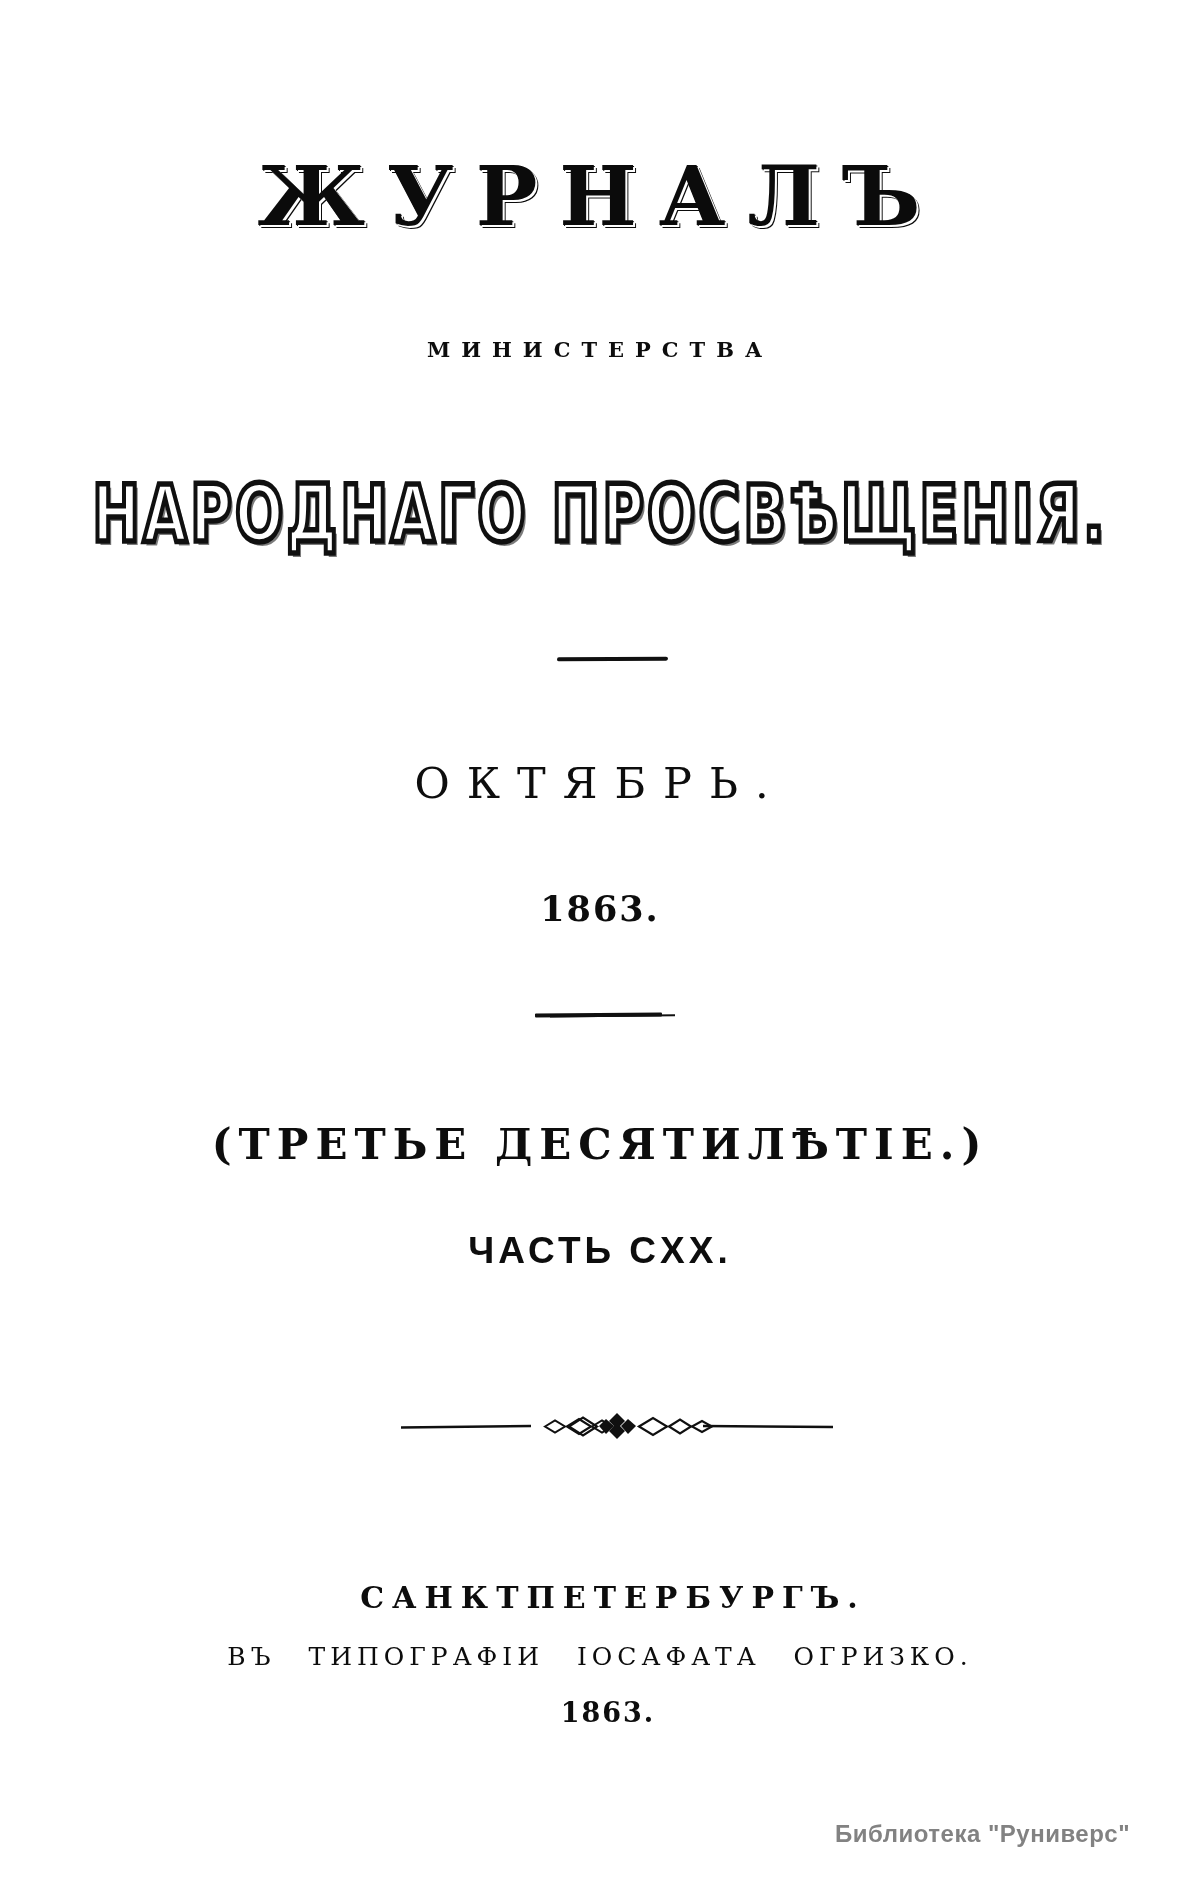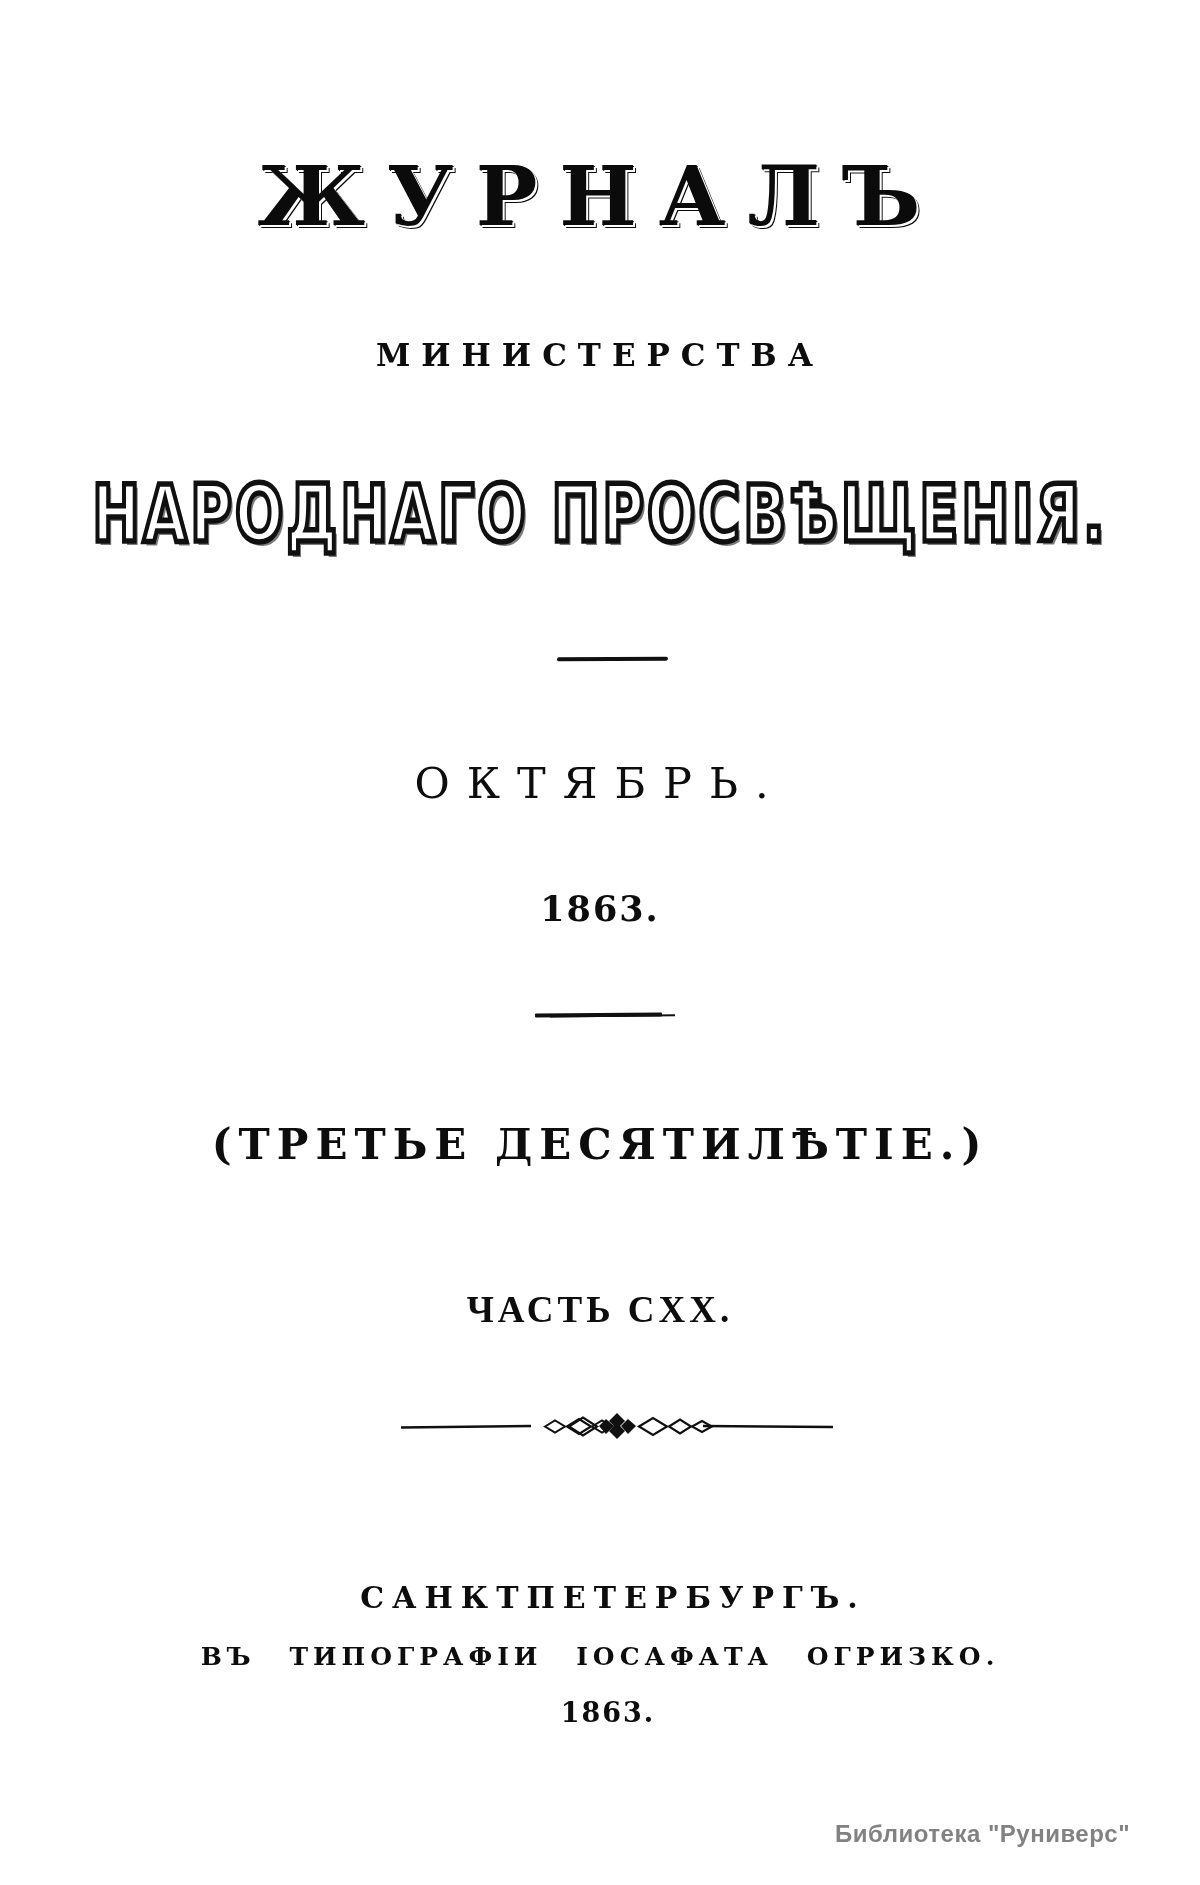--- a/index.html
+++ b/index.html
@@ -29,21 +29,21 @@
     font-family: "DejaVu Serif", serif;
     font-weight: 700;
     font-size: 82px;
     letter-spacing: 22px;
     color: #0b0b0b;
     text-shadow: 2px 2px 0 #ffffff, 3px 3px 0 #0b0b0b, 1px 1px 0 #0b0b0b;
   }
   .ministry {
     top: 337px;
     font-weight: 700;
-    font-size: 31px;
+    font-size: 21px;
     letter-spacing: 11px;
   }
   
   .narodnago {
     top: 468px;
     font-family: "DejaVu Sans", sans-serif;
     font-weight: 700;
     font-size: 57px;
     letter-spacing: 3px;
     color: #ffffff;
@@ -86,43 +86,43 @@
     box-shadow: 14px 1px 0 -1px #101010;
     border-radius: 1px;
   }
   .decade {
     top: 1120px;
     font-weight: 700;
     font-size: 42px;
     letter-spacing: 7px;
   }
   .part {
-    top: 1288px;
-    font-family: Liberation Serif, serif;
+    top: 1230px;
+    font-family: Liberation Sans, sans-serif;
     font-weight: 700;
     font-size: 37px;
     letter-spacing: 4px;
   }
   .ornament {
     position: absolute;
     top: 1411px;
     left: 399px;
     width: 436px;
     height: 30px;
   }
   .city {
     top: 1580px;
     font-weight: 700;
     font-size: 30px;
     letter-spacing: 8px;
     transform: translateX(13px);
   }
   .imprint {
     top: 1642px;
-    font-weight: 700;
+    font-weight: 400;
     font-size: 25px;
     letter-spacing: 5px;
     word-spacing: 20px;
   }
   .year-bottom {
     top: 1697px;
     font-weight: 700;
     font-size: 27px;
     letter-spacing: 2px;
     transform: translateX(8px);

